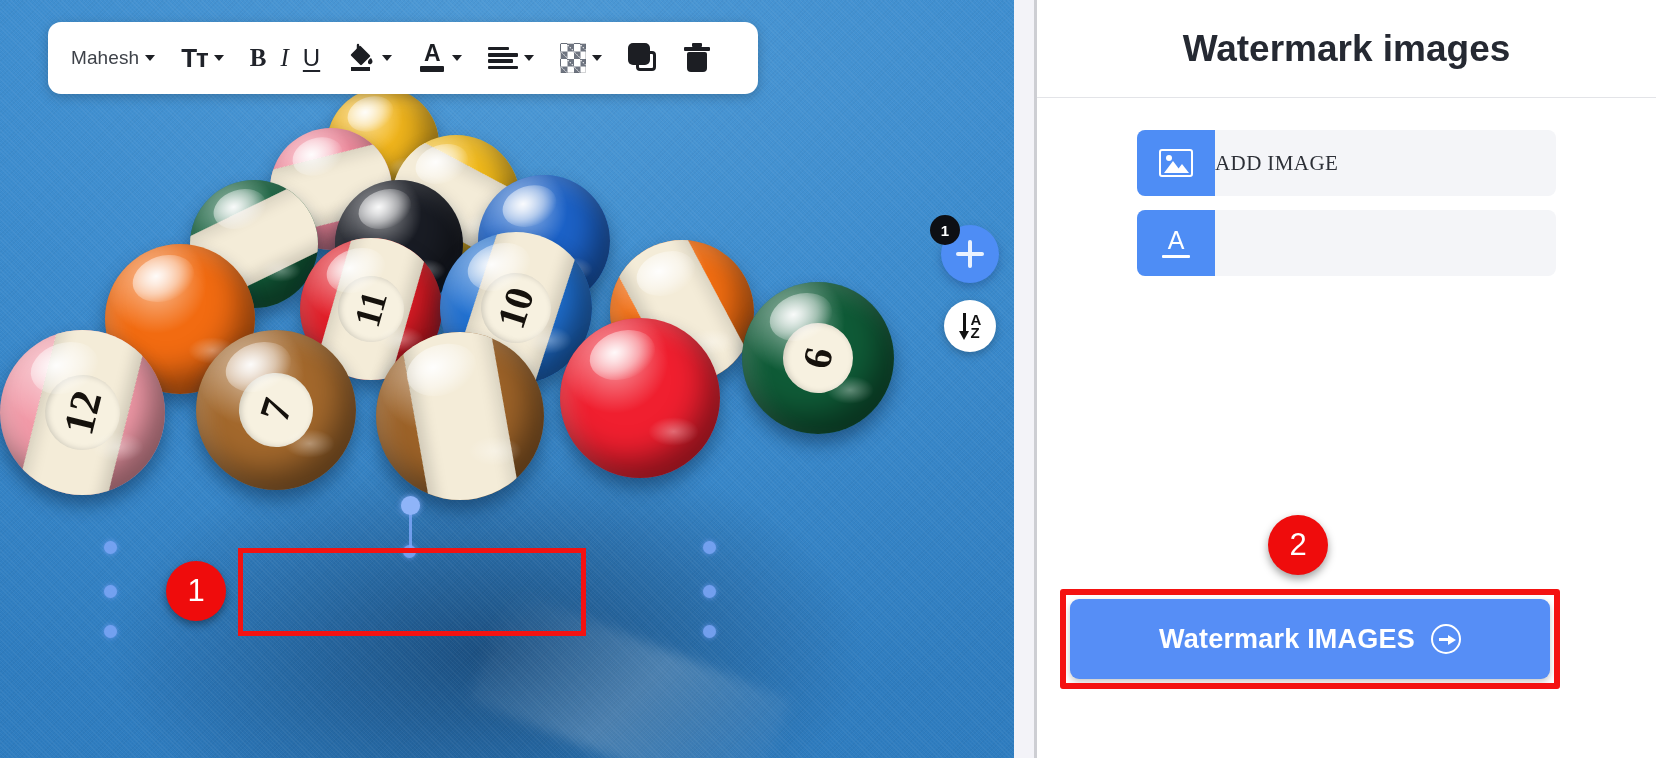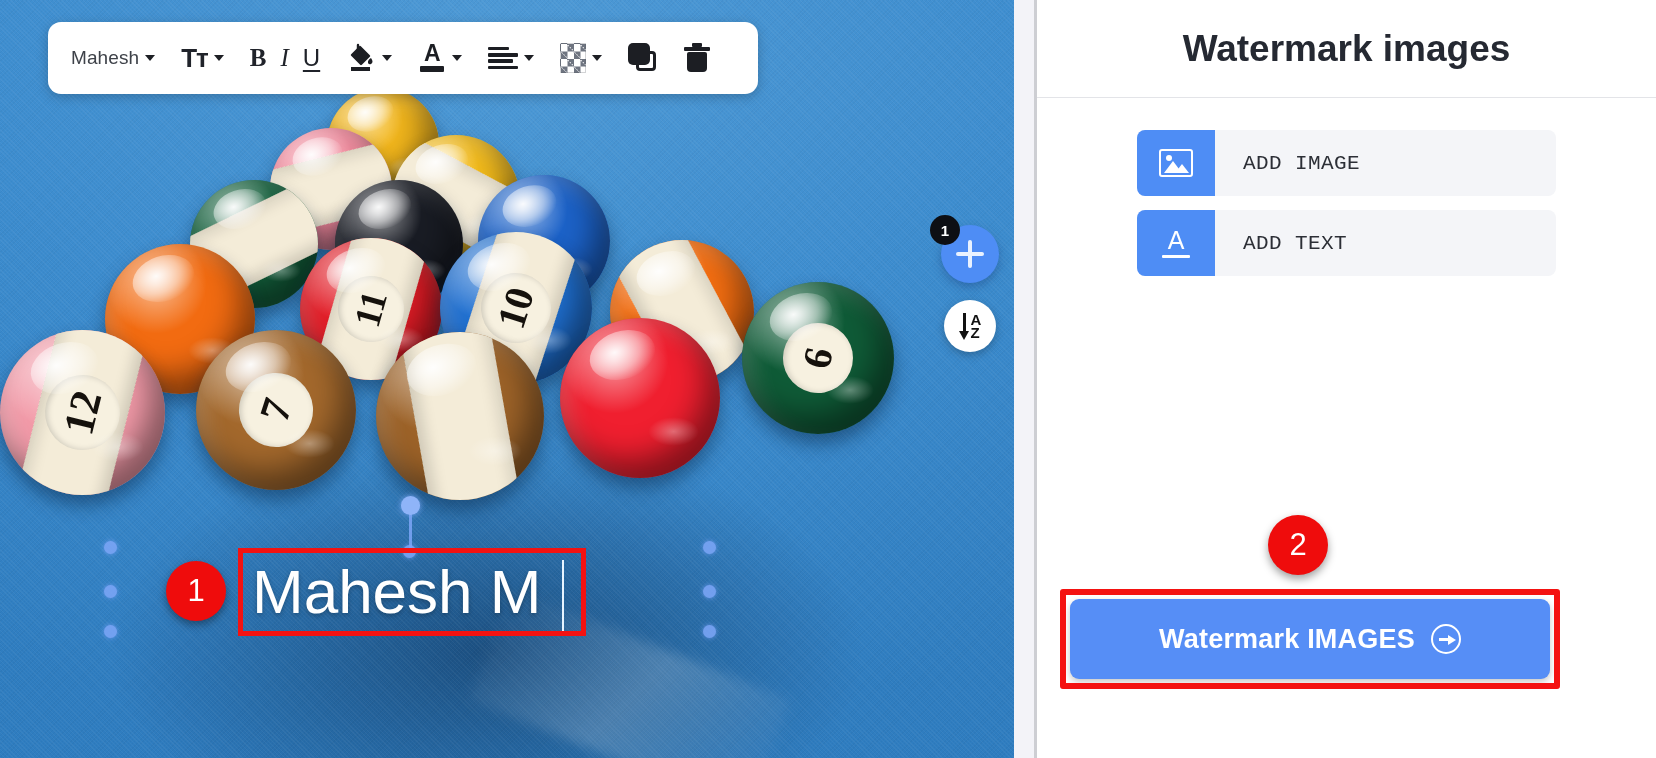--- a/index.html
+++ b/index.html
@@ -255,23 +255,23 @@
     background: #f4f5f8; border-radius: 8px; overflow: hidden;
     cursor: pointer;
   }
   .action-icon {
     width: 78px; background: #4e8df5;
     display: flex; align-items: center; justify-content: center;
     flex: 0 0 78px;
   }
   .action-label {
     flex: 1; display:flex; align-items:center;
-    padding-left: 28px; font-size: 21px; color: #2c2f36;
+    font-size: 21px; color: #2c2f36;
     letter-spacing: .4px;
-    font-family: Liberation Mono, monospace;
+    font-family: Liberation Serif, serif;
   }
   
   .ico-image { position:relative; width: 34px; height: 28px; border: 2.6px solid #fff; border-radius:3px; }
   .ico-image .mtn {
     position:absolute; left:3px; bottom:2px; width:0; height:0;
     border-left: 9px solid transparent; border-right: 9px solid transparent;
     border-bottom: 12px solid #fff;
   }
   .ico-image .mtn2 {
     position:absolute; left:14px; bottom:2px; width:0; height:0;
@@ -490,24 +490,20 @@
       <div class="tb-gap"></div>
       <div class="tb-item">
         <span class="trash">
           <span class="hand"></span>
             <span class="lid"></span>
             <span class="body"></span>
         </span>
       </div>
     </div>
 
-    <div id="wm-text-object">
-      <div id="wm-text-value">Mahesh M</div>
-      <div id="wm-text-caret"></div>
-    </div>
 
     <div id="rotate-stem"></div>
     <div id="rotate-knob"></div>
 
     <div class="sel-dot" style="left:104px; top:541px;"></div>
     <div class="sel-dot" style="left:104px; top:585px;"></div>
     <div class="sel-dot" style="left:104px; top:625px;"></div>
     <div class="sel-dot" style="left:403px; top:545px;"></div>
     <div class="sel-dot" style="left:703px; top:541px;"></div>
     <div class="sel-dot" style="left:703px; top:585px;"></div>
@@ -553,21 +549,20 @@
         <div class="action-label">ADD IMAGE</div>
       </div>
 
       <div class="action-row">
         <div class="action-icon">
           <span class="ico-text">
             <span class="a">A</span>
               <span class="bar"></span>
           </span>
         </div>
-        <div class="action-label">ADD TEXT</div>
       </div>
     </div>
   </div>
 
   <div class="step-badge" id="badge-2">2</div>
   <div id="cta-button">
     <span id="cta-label">Watermark IMAGES</span>
     <span class="arrow-circle">
       <span class="sh"></span>
         <span class="hd"></span>

